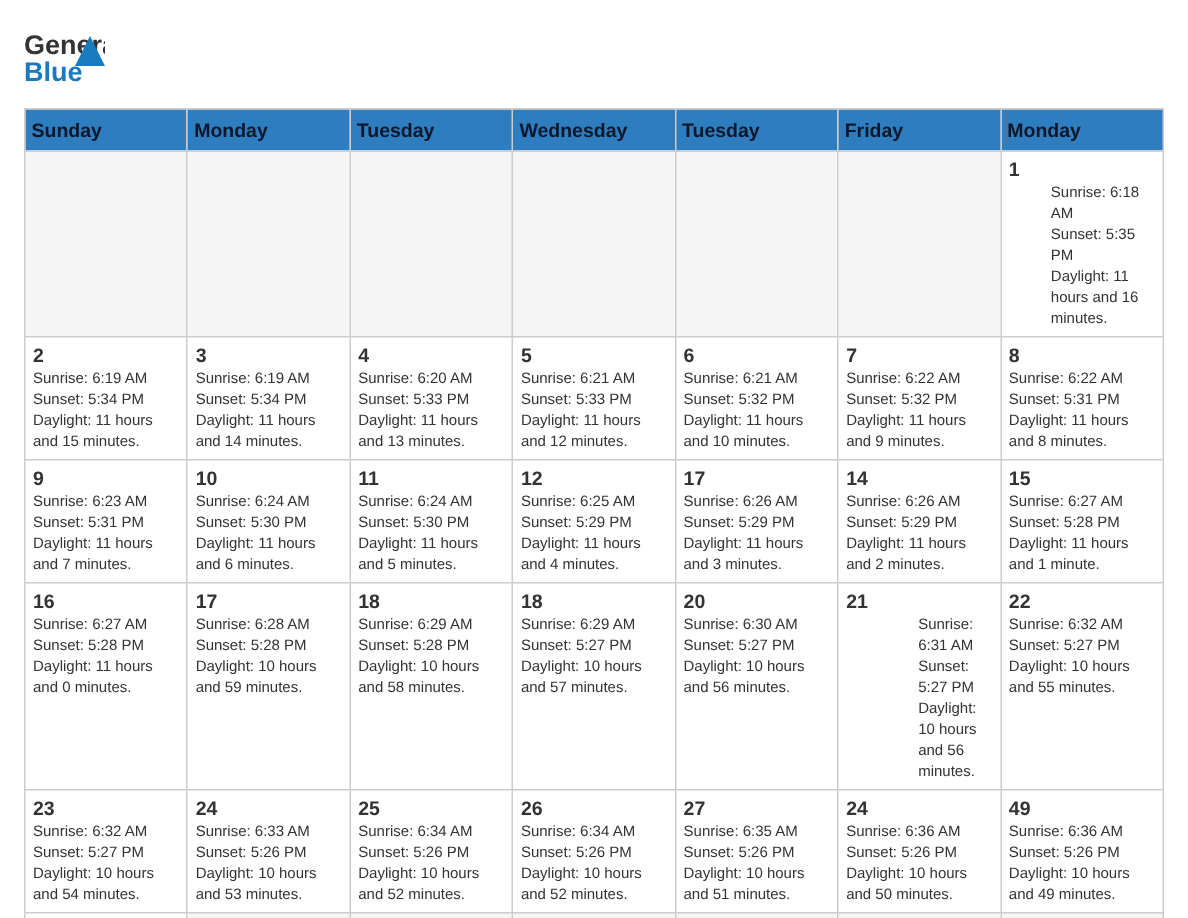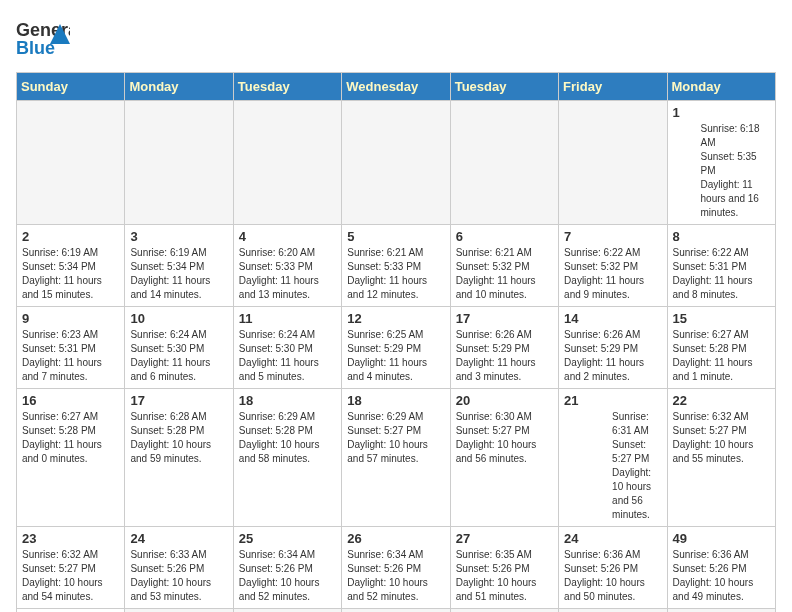--- a/index.html
+++ b/index.html
@@ -33,21 +33,21 @@
       font-size: 18px;
       color: #555;
     }
     .calendar-table {
       width: 100%;
       border-collapse: collapse;
       table-layout: fixed;
     }
     .calendar-table th {
       background-color: #2e7dbf;
-      color: #fef9c3;
+      color: #0f172a;
       font-size: 13px;
       font-weight: bold;
       padding: 6px 4px;
       text-align: left;
       border: 1px solid #ccc;
     }
     .calendar-table td {
       border: 1px solid #ccc;
       vertical-align: top;
       padding: 4px 5px;

